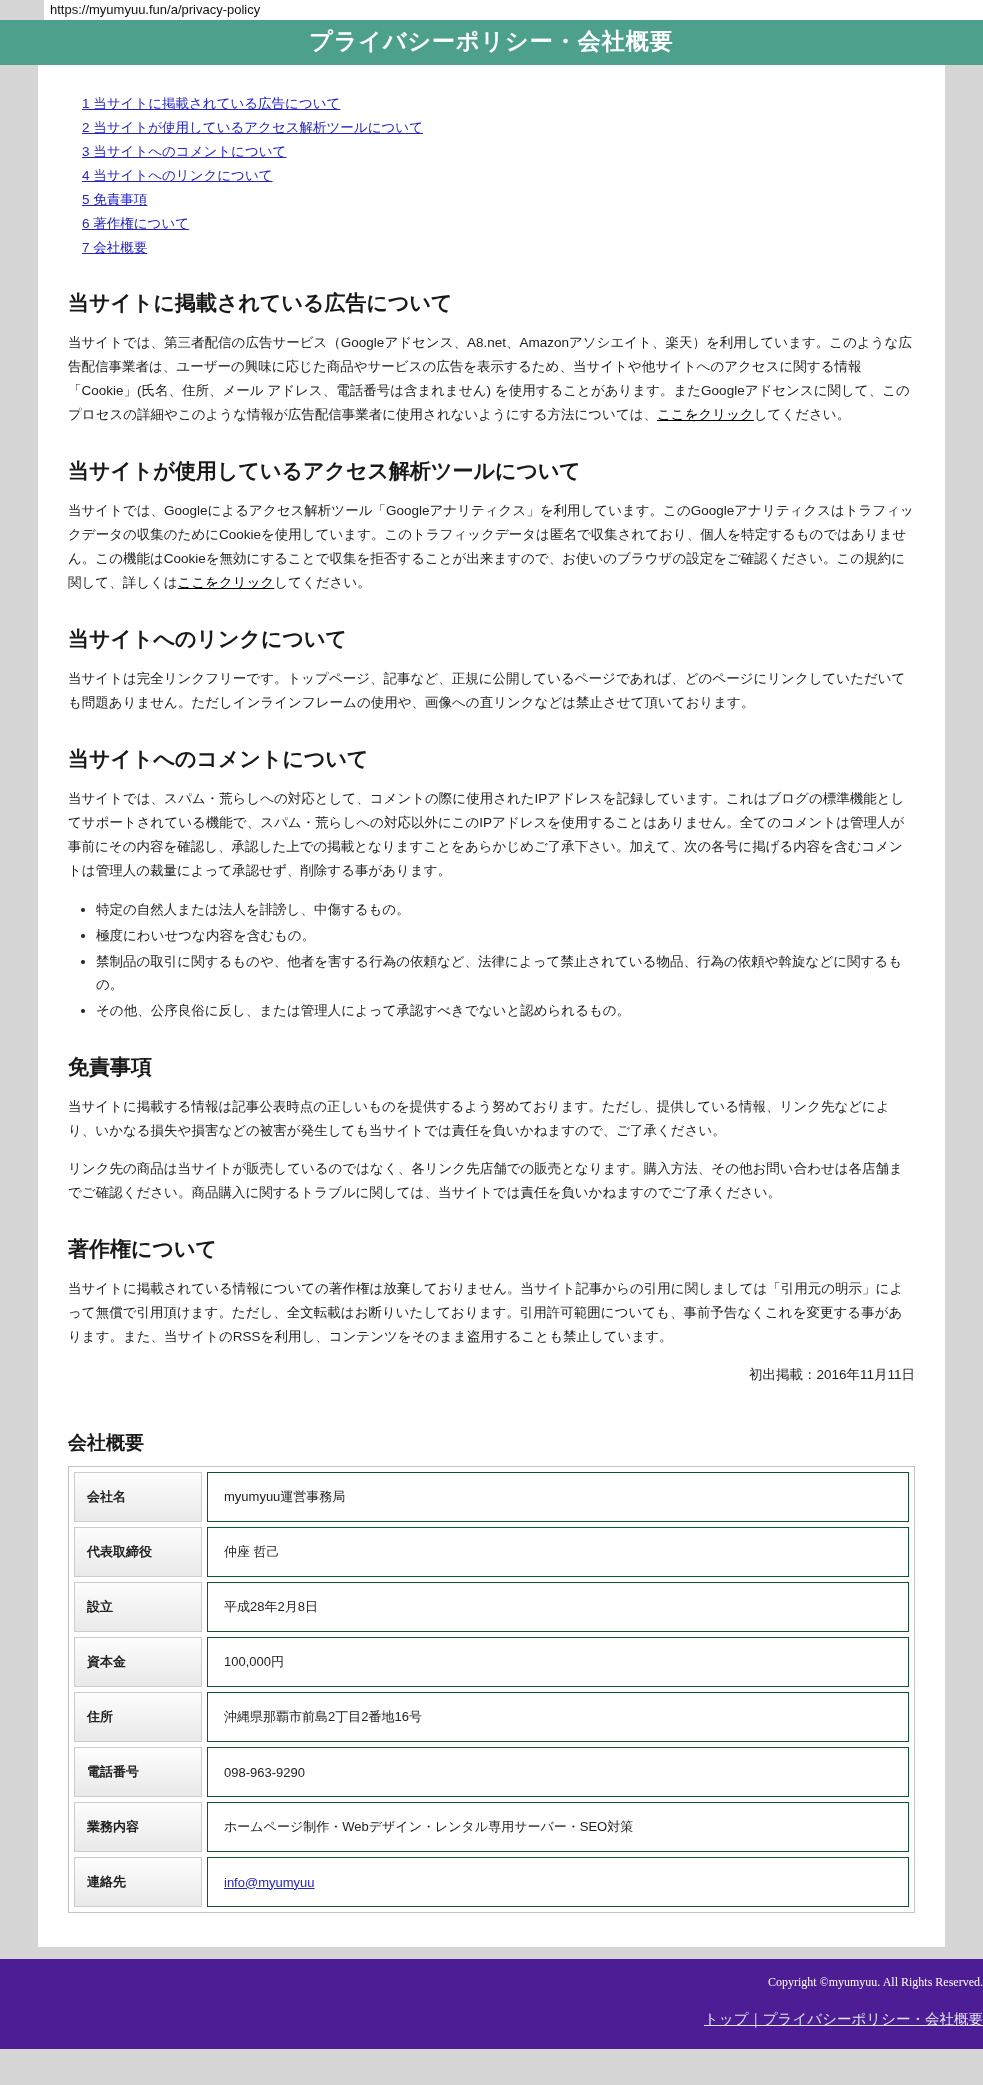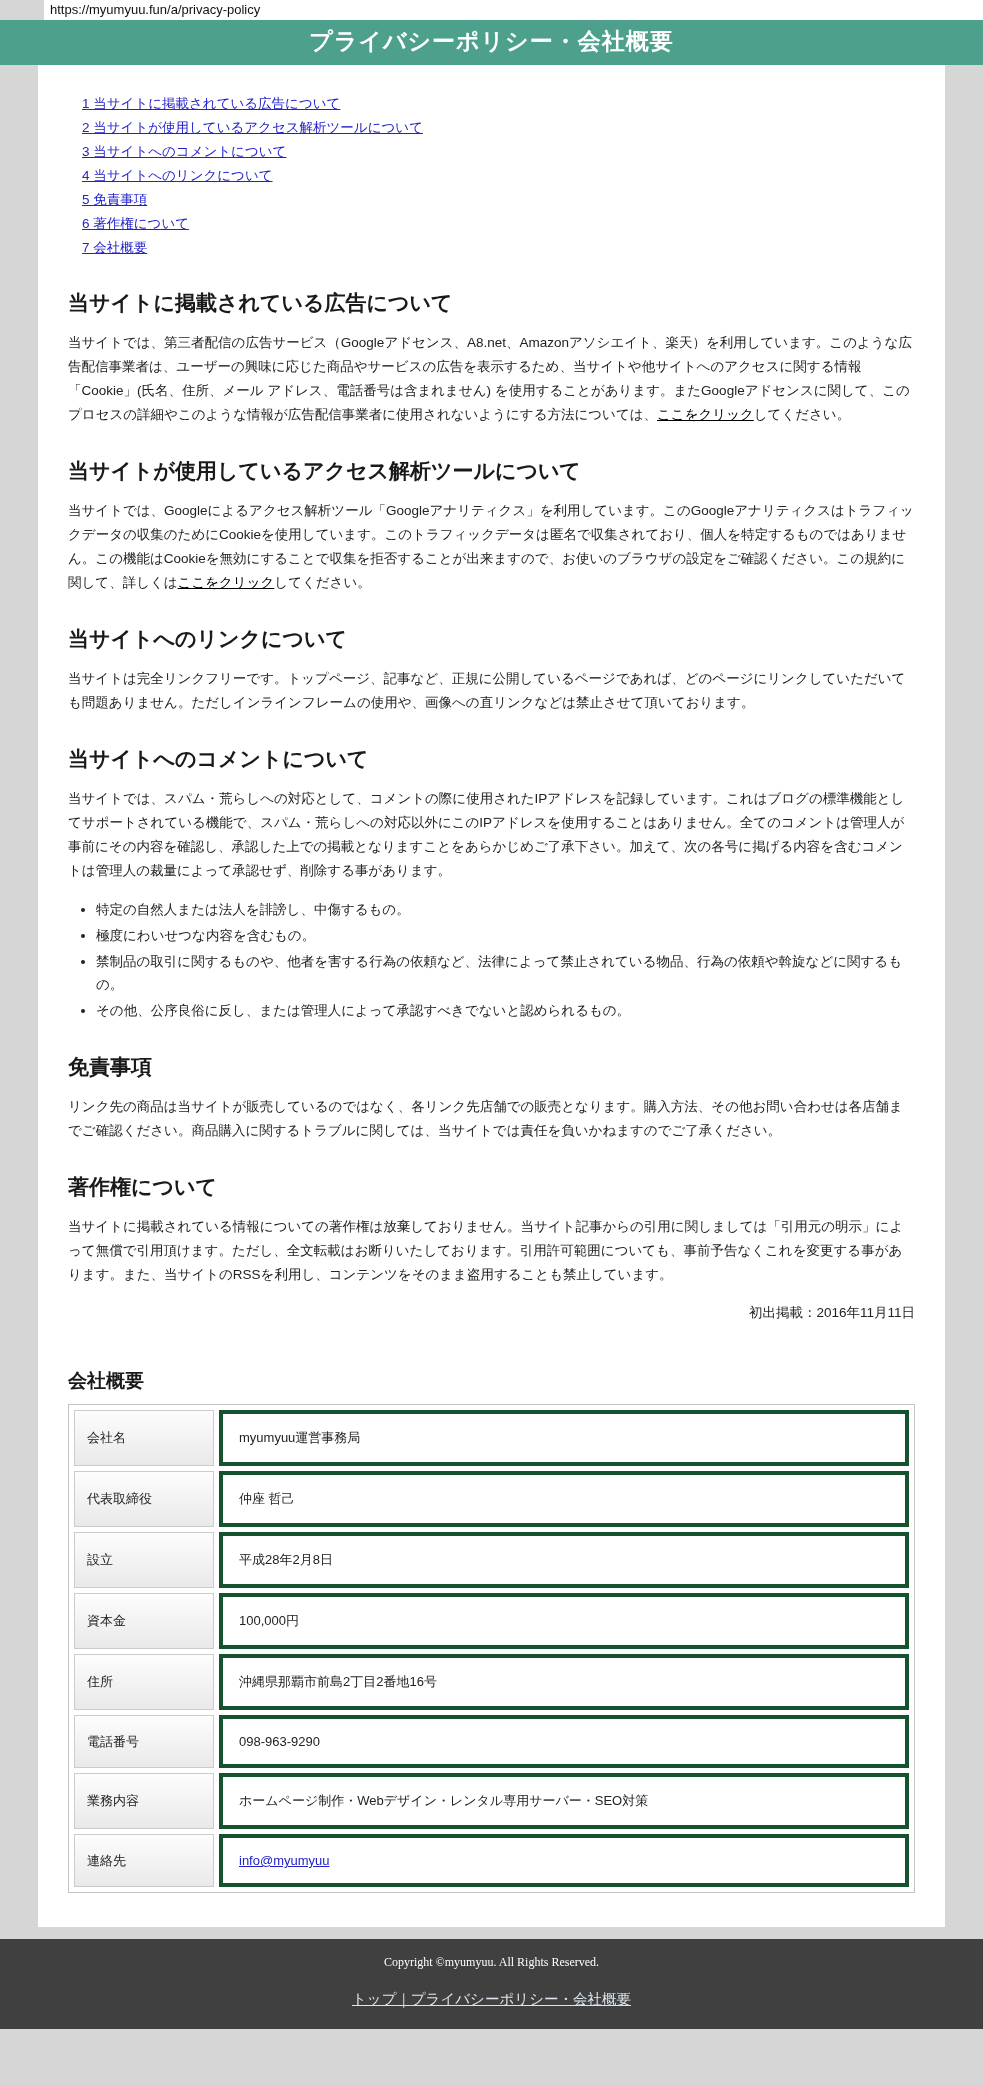--- a/index.html
+++ b/index.html
@@ -75,43 +75,43 @@
   }
   h2.company-heading { font-size: 19px; margin-top: 43px; }
   table.company-table {
     width: 100%;
     border: 1px solid #c3c3c3;
     border-collapse: separate;
     border-spacing: 5px;
     background: #ffffff;
   }
   table.company-table th {
-    width: 140px;
+    width: 128px;
     background: linear-gradient(#fdfdfd, #e9e9e9);
     border: 1px solid #cccccc;
     font-size: 13px;
-    font-weight: normal;
+    font-weight: bold;
     text-align: left;
     padding: 15px 12px;
     color: #222;
   }
   table.company-table td {
-    border: 4px solid #14532d;
+    border: 1px solid #14532d;
     font-size: 13px;
     padding: 15px 16px;
     color: #222;
   }
   table.company-table td a {
     color: #2323cc;
     text-decoration: underline;
   }
   .site-footer {
-    background: #404040;
+    background: #4c1d95;
     margin-top: 12px;
-    text-align: center;
+    text-align: right;
     padding: 16px 0 20px;
   }
   .footer-copy {
     color: #ffffff;
     font-family: "Liberation Serif", "DejaVu Serif", serif;
     font-size: 12px;
   }
   .footer-nav {
     margin-top: 20px;
     font-size: 14.5px;
@@ -166,20 +166,21 @@
     <ul class="rules">
       <li>特定の自然人または法人を誹謗し、中傷するもの。</li>
       <li>極度にわいせつな内容を含むもの。</li>
       <li>禁制品の取引に関するものや、他者を害する行為の依頼など、法律によって禁止されている物品、行為の依頼や斡旋などに関するもの。</li>
       <li>その他、公序良俗に反し、または管理人によって承認すべきでないと認められるもの。</li>
     </ul>
   </section>
 
   <section>
     <h2>免責事項</h2>
+    <p>当サイトに掲載する情報は記事公表時点の正しいものを提供するよう努めております。ただし、提供している情報、リンク先などにより、いかなる損失や損害などの被害が発生しても当サイトでは責任を負いかねますので、ご了承ください。</p>
     <p>リンク先の商品は当サイトが販売しているのではなく、各リンク先店舗での販売となります。購入方法、その他お問い合わせは各店舗までご確認ください。商品購入に関するトラブルに関しては、当サイトでは責任を負いかねますのでご了承ください。</p>
   </section>
 
   <section>
     <h2>著作権について</h2>
     <p>当サイトに掲載されている情報についての著作権は放棄しておりません。当サイト記事からの引用に関しましては「引用元の明示」によって無償で引用頂けます。ただし、全文転載はお断りいたしております。引用許可範囲についても、事前予告なくこれを変更する事があります。また、当サイトのRSSを利用し、コンテンツをそのまま盗用することも禁止しています。</p>
     <p class="pub-date">初出掲載：2016年11月11日</p>
   </section>
 
   <section>

